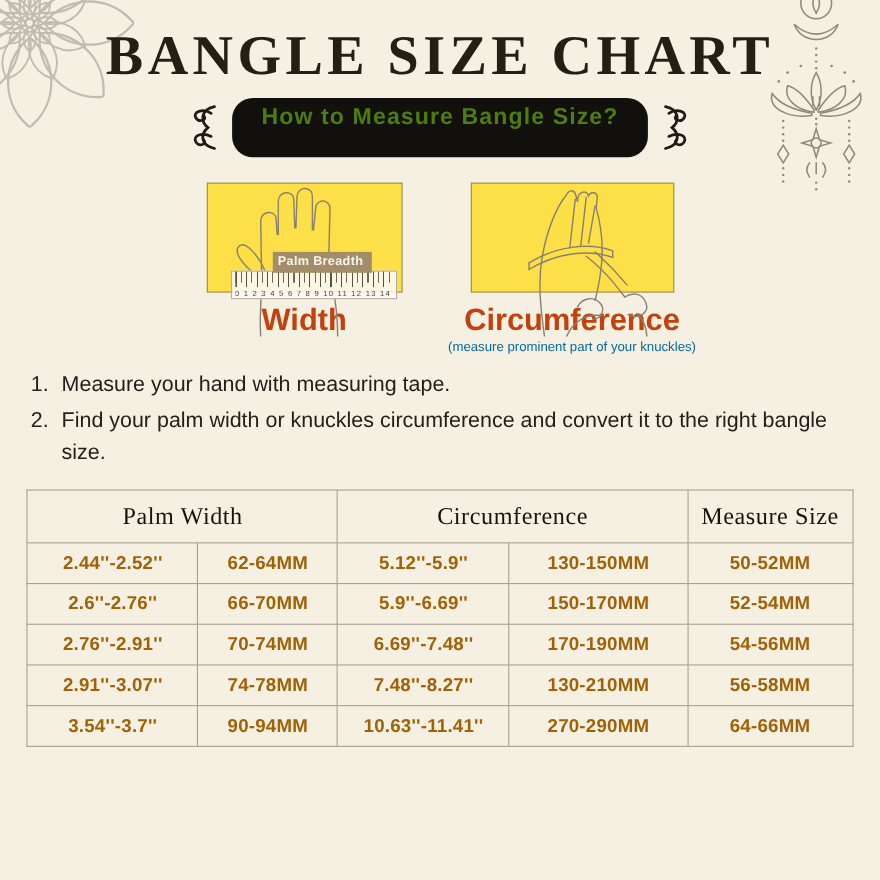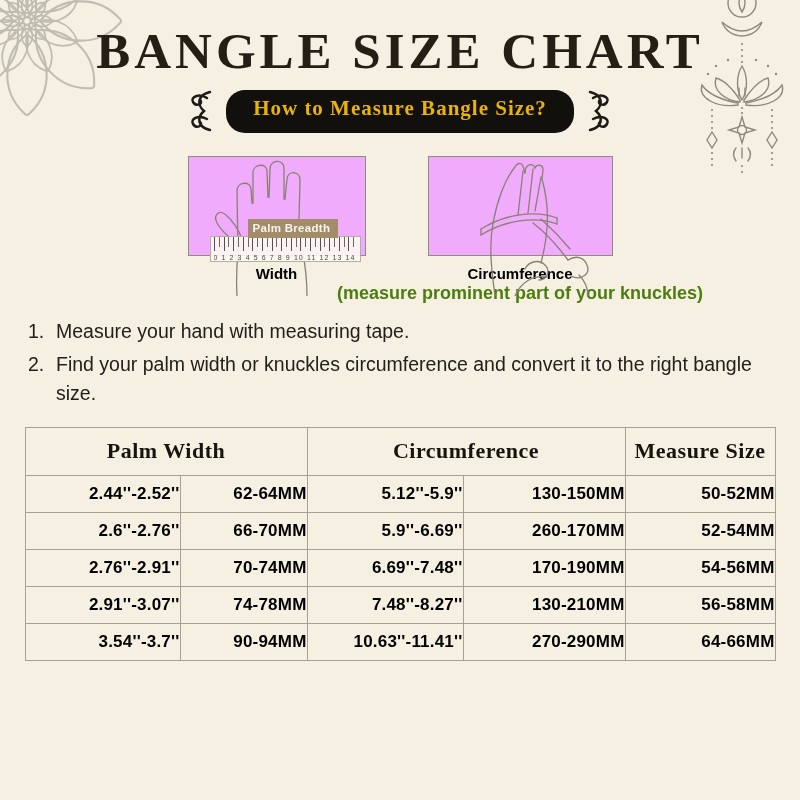--- a/index.html
+++ b/index.html
@@ -23,38 +23,38 @@
     font-size:51px;
     letter-spacing:4px;
     color:#241e15;
   }
   .badge-row {
     margin-top:9px;
     display:flex; justify-content:center; align-items:center; gap:11px;
   }
   .pill {
     background:#12100d;
-    color:#eab308;
-    font-family:Liberation Serif, serif;
+    color:#4d7c0f;
+    font-family:Liberation Sans, sans-serif;
     font-weight:700;
     font-size:21px;
     letter-spacing:1px;
-    padding:6px 27px 12px;
+    padding:6px 27px 24px;
     border-radius:19px;
   }
   
   .illus-row, .labels-row {
     display:flex; justify-content:center; gap:62px;
   }
   .illus-row { margin-top:23px; }
   .illus-box {
     position:relative;
     height:100px;
     border:1px solid #8f8b80;
-    background:#f0abfc;
+    background:#fde047;
   }
   .box-width { width:178px; }
   .box-circ  { width:185px; }
   .ruler {
     position:absolute; left:21px; top:79px;
     width:151px; height:26px;
     background:rgba(252,250,244,0.9);
     border:1px solid #b5ae9f;
   }
   .ruler-ticks {
@@ -79,42 +79,42 @@
     color:#f8f5ec;
     font-size:11.5px; font-weight:700;
     line-height:19px; padding-left:5px;
     letter-spacing:0.3px;
   }
   
   .labels-row { margin-top:9px; }
   .label-cell { display:flex; flex-direction:column; align-items:center; }
   .cell-width { width:178px; }
   .cell-circ  { width:185px; }
-  .illus-label { font-size:15px; font-weight:700; color:#000000; }
-  .illus-note  { font-size:18px; font-weight:700; color:#4d7c0f; white-space:nowrap; margin-top:1px; }
+  .illus-label { font-size:28px; font-weight:700; color:#c2410c; }
+  .illus-note  { font-size:12px; font-weight:400; color:#0369a1; white-space:nowrap; margin-top:1px; }
   
   .instructions { margin:13px 30px 0 28px; }
   .instr-item { display:flex; font-size:19.5px; color:#22201c; line-height:1.48; margin-bottom:4px; }
   .instr-num  { flex:0 0 28px; }
   .instr-text { flex:1; max-width:700px; }
   
   .size-table {
     width:750px; margin:19px auto 0;
     border-collapse:collapse;
     table-layout:fixed;
   }
   .size-table th, .size-table td { border:1px solid #a8a193; text-align:center; }
   .size-table th {
     font-family:"Liberation Serif", serif;
-    font-size:22px; font-weight:700; color:#17140f;
+    font-size:22px; font-weight:400; color:#17140f;
     height:48px; letter-spacing:0.5px;
   }
   .size-table td {
-    font-size:17px; font-weight:700; color:#000000;
-    height:37px; letter-spacing:0.2px;text-align:right;
+    font-size:17px; font-weight:700; color:#a16207;
+    height:37px; letter-spacing:0.2px;
   }
   col.c1{width:155px;} col.c2{width:127px;} col.c3{width:156px;} col.c4{width:162px;} col.c5{width:150px;}
 </style>
 </head>
 <body>
 
 <svg class="mandala" width="128" height="128" viewBox="0 0 128 128" aria-hidden="true">
   <defs>
     <path id="pt" d="M14,0 C34,-26 74,-28 97,-3 Q101,0 97,3 C74,28 34,26 14,0"></path>
   </defs>
@@ -304,21 +304,21 @@
           <td>2.44''-2.52''</td>
           <td>62-64MM</td>
           <td>5.12''-5.9''</td>
           <td>130-150MM</td>
           <td>50-52MM</td>
         </tr>
         <tr>
           <td>2.6''-2.76''</td>
           <td>66-70MM</td>
           <td>5.9''-6.69''</td>
-          <td>260-170MM</td>
+          <td>150-170MM</td>
           <td>52-54MM</td>
         </tr>
         <tr>
           <td>2.76''-2.91''</td>
           <td>70-74MM</td>
           <td>6.69''-7.48''</td>
           <td>170-190MM</td>
           <td>54-56MM</td>
         </tr>
         <tr>

